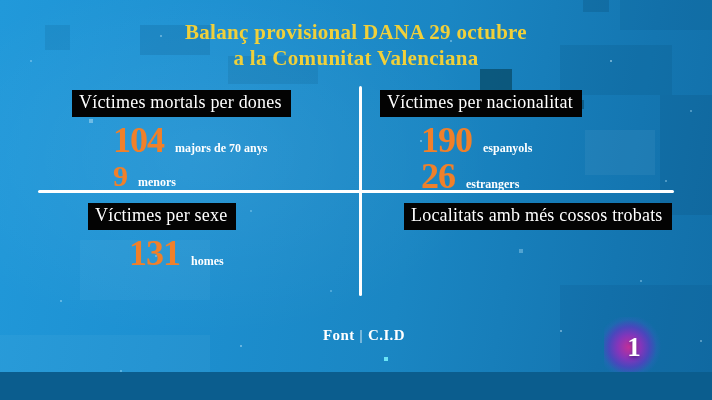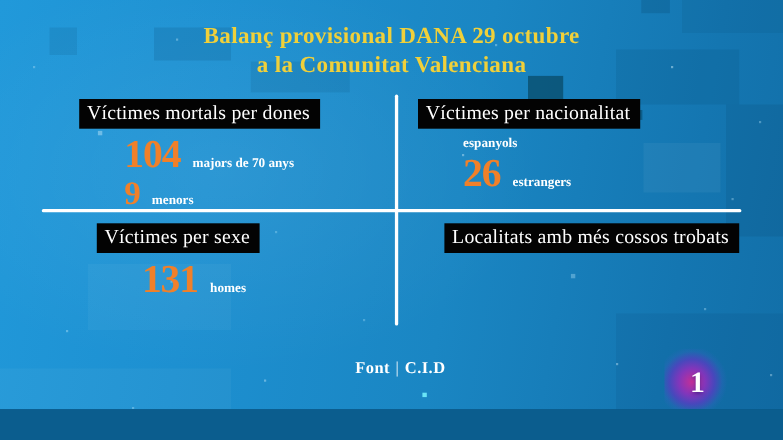--- a/index.html
+++ b/index.html
@@ -91,20 +91,21 @@
         <span class="num" style="font-size:30px;">9</span>
         <span class="txt">menors</span>
       </div>
     </div>
   </div>
 
   <div class="panel p-tr">
     <span class="plabel">Víctimes per nacionalitat</span>
     <div class="rows">
       <div class="row">
+        <span class="num">190</span>
         <span class="txt">espanyols</span>
       </div>
       <div class="row">
         <span class="num">26</span>
         <span class="txt">estrangers</span>
       </div>
     </div>
   </div>
 
   <div class="panel p-bl">

